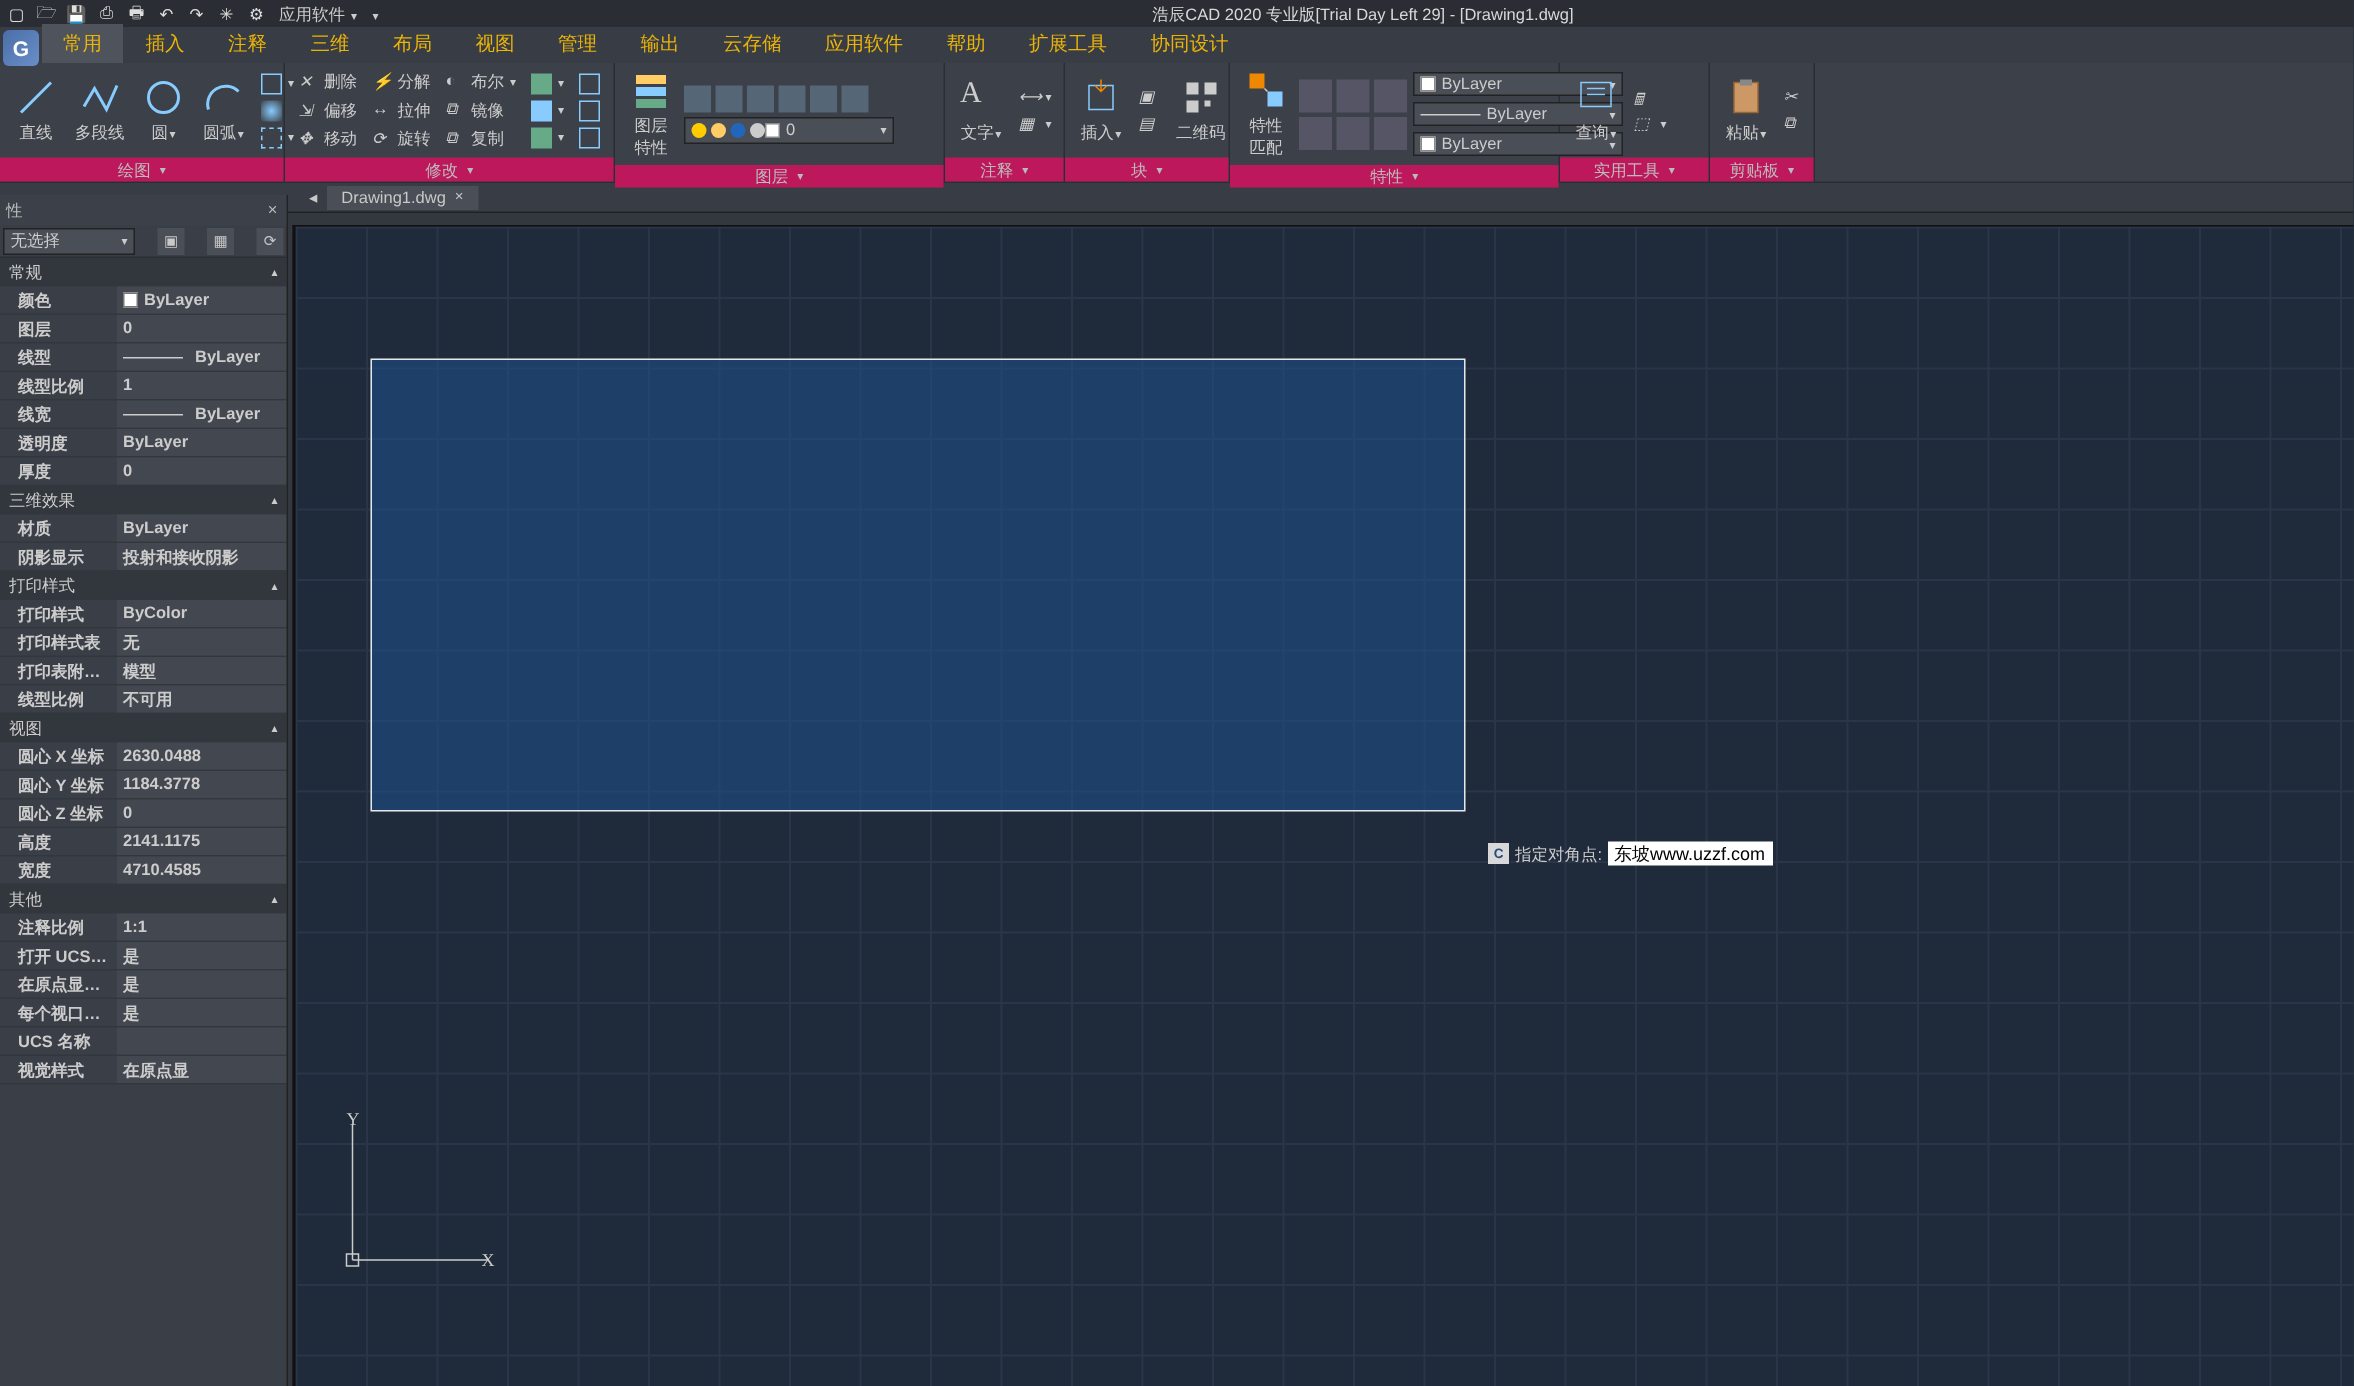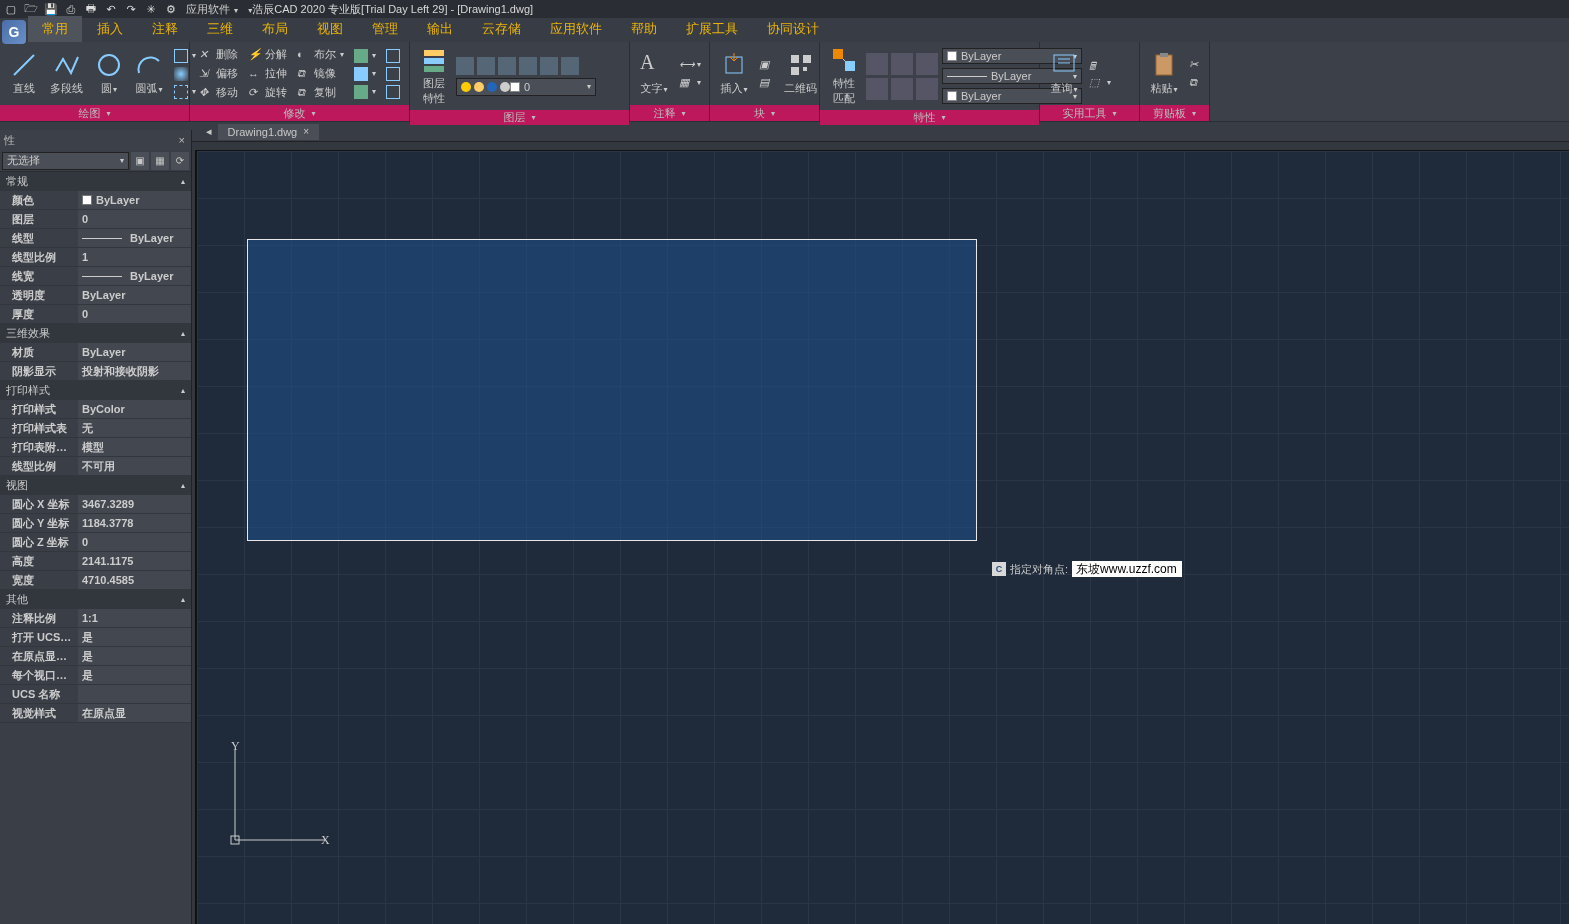--- a/index.html
+++ b/index.html
@@ -1,21 +1,21 @@
 <!DOCTYPE html>
 <html><head>
 <meta charset="utf-8">
 <style>
 * { margin: 0; padding: 0; box-sizing: border-box; font-family: "Microsoft YaHei", Arial, sans-serif; }
 body { background: #33373e; color: #c8c8c8; font-size: 11px; overflow: hidden; width: 1569px; height: 924px; }
 .titlebar { height: 18px; background: #2a2d33; display: flex; align-items: center; padding: 0 4px; }
 .titlebar-icons { display: flex; gap: 6px; }
 .titlebar-icons span { width: 14px; height: 14px; display: flex; align-items: center; justify-content: center; color: #ddd; cursor: pointer; }
 .title-dropdown { margin-left: 8px; color: #ccc; font-size: 11px; }
-.title-center { flex: 1; color: #d8d8d8; font-size: 11px; }
+.title-center { flex: 1; text-align: center; color: #d8d8d8; font-size: 11px; }
 
 .tabs { height: 24px; background: #383c44; display: flex; align-items: flex-end; padding-left: 28px; gap: 1px; }
 .app-logo { position: absolute; left: 2px; top: 20px; width: 24px; height: 24px; background: linear-gradient(135deg,#4a6fa8,#6a8fc8); border-radius: 4px; display: flex; align-items: center; justify-content: center; color: #fff; font-weight: bold; font-size: 14px; }
 .tab { padding: 4px 14px; color: #eab308; cursor: pointer; font-size: 13px; font-family: Liberation Mono, monospace; }
 .tab.active { background: #4f545c; }
 
 .ribbon { height: 80px; background: #3c4048; display: flex; border-bottom: 1px solid #2a2d33; }
 .ribbon-panel { border-right: 1px solid #2a2d33; display: flex; flex-direction: column; }
 .panel-content { flex: 1; display: flex; align-items: center; padding: 2px 6px; gap: 4px; }
 .panel-title { height: 16px; background: #be185d; text-align: center; font-size: 11px; color: #bbb; display: flex; align-items: center; justify-content: center; gap: 4px; }
@@ -46,21 +46,21 @@
 .ucs text { font-size: 12px; fill: #ccc; font-family: serif; }
 .command-box { position: absolute; left: 795px; top: 410px; display: flex; align-items: center; gap: 4px; }
 .cmd-icon { width: 14px; height: 14px; background: #d8d8d8; color: #2b4a7a; display: flex; align-items: center; justify-content: center; font-size: 9px; font-weight: bold; }
 .cmd-label { color: #ccc; font-size: 11px; }
 .cmd-input { background: #fff; color: #000; font-size: 12px; padding: 1px 4px; height: 16px; width: 110px; border: none; }
 
 
 .prop-panel { position: absolute; left: 0; top: 130px; width: 192px; bottom: 0; background: #3a3e46; border-right: 1px solid #222; overflow: hidden; }
 .prop-title { height: 20px; background: #3c4048; color: #bbb; padding-left: 4px; font-size: 11px; display: flex; align-items: center; justify-content: space-between; }
 .prop-title .close { margin-right: 6px; cursor: pointer; }
-.prop-selector { height: 22px; display: flex; align-items: center; padding: 2px; gap: 2px; border-bottom: 1px solid #2a2d33; }
+.prop-selector { height: 22px; display: flex; align-items: center; padding: 2px; gap: 15px; border-bottom: 1px solid #2a2d33; }
 .prop-selector .combo { flex: 1; height: 18px; }
 .prop-tool { width: 18px; height: 18px; background: #4a4e56; display: flex; align-items: center; justify-content: center; cursor: pointer; font-size: 10px; }
 .prop-group-hdr { background: #32363d; color: #ccc; padding: 2px 6px; font-size: 11px; display: flex; justify-content: space-between; align-items: center; }
 .prop-group-hdr::after { content: "▴"; font-size: 8px; }
 .prop-row { display: flex; height: 19px; border-bottom: 1px solid #32363d; font-weight: bold; }
 .prop-label { width: 78px; padding-left: 12px; font-size: 11px; color: #ccc; display: flex; align-items: center; }
 .prop-value { flex: 1; background: #43474f; padding-left: 4px; font-size: 11px; color: #ccc; display: flex; align-items: center; gap: 4px; }
 .prop-value .sw { width: 10px; height: 10px; background: #fff; border: 1px solid #777; }
 .line-sample { width: 40px; height: 0; border-top: 1px solid #ccc; margin-right: 4px; }
 
@@ -495,21 +495,21 @@
       <div class="prop-row">
         <div class="prop-label">线型比例</div>
         <div class="prop-value">
           <span>不可用</span>
         </div>
       </div>
       <div class="prop-group-hdr">视图</div>
       <div class="prop-row">
         <div class="prop-label">圆心 X 坐标</div>
         <div class="prop-value">
-          <span>3467.3289</span>
+          <span>2630.0488</span>
         </div>
       </div>
       <div class="prop-row">
         <div class="prop-label">圆心 Y 坐标</div>
         <div class="prop-value">
           <span>1184.3778</span>
         </div>
       </div>
       <div class="prop-row">
         <div class="prop-label">圆心 Z 坐标</div>

